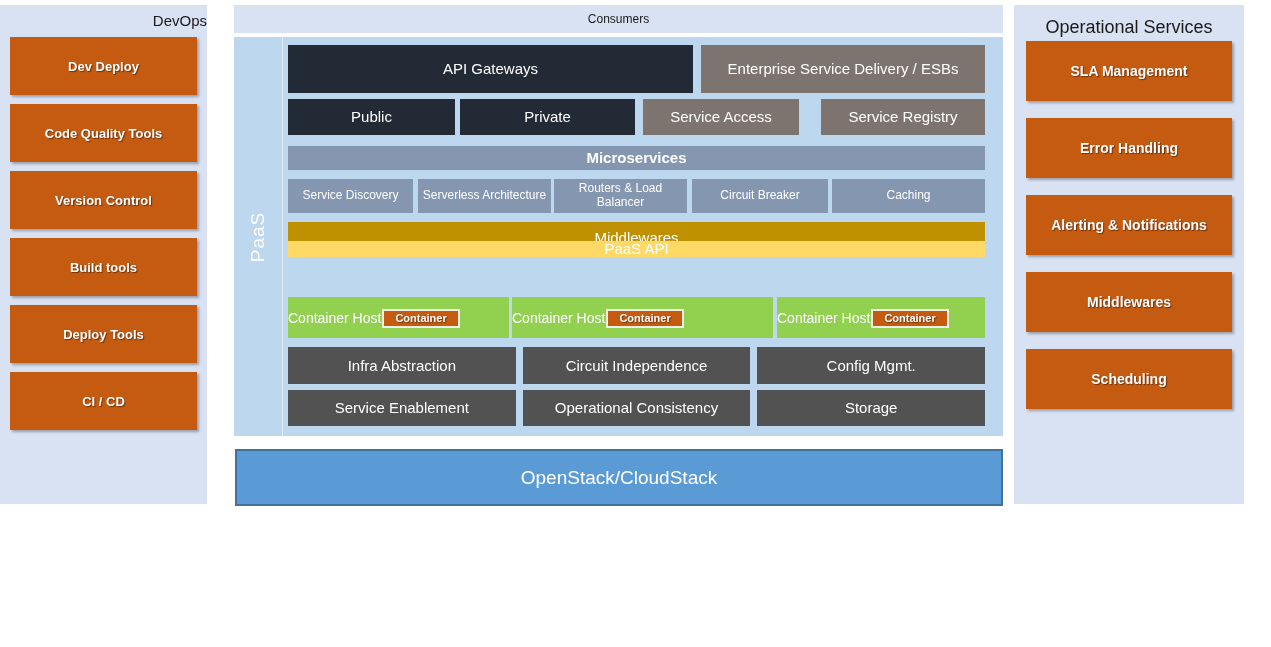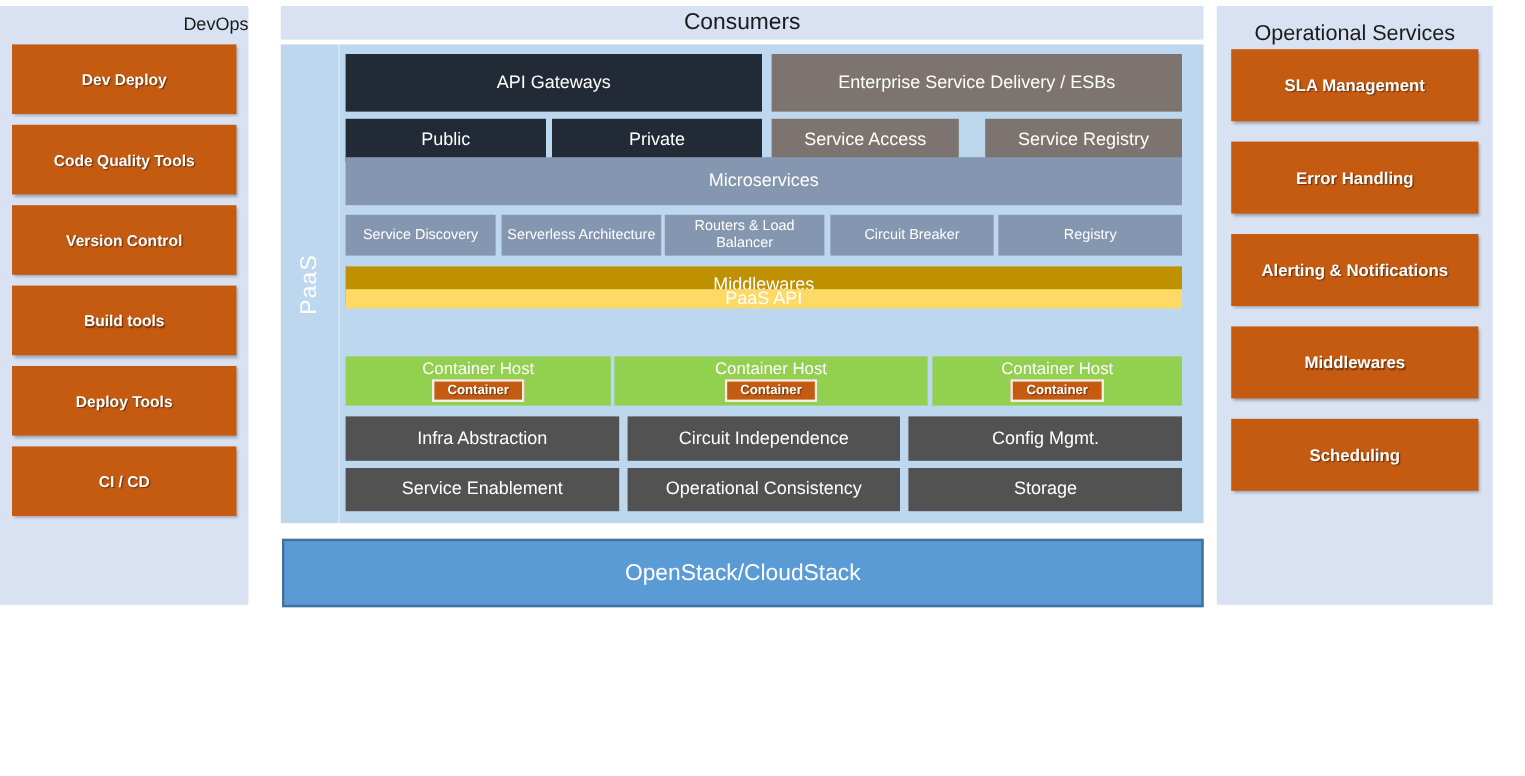--- a/index.html
+++ b/index.html
@@ -20,67 +20,67 @@
   .obox { background:#c55a11; color:#fff; font-weight:bold; display:flex;
           align-items:center; justify-content:center; text-align:center;
           text-shadow:1px 1px 1px rgba(0,0,0,0.45);
           box-shadow:1.5px 2px 2.5px rgba(0,0,0,0.3); }
   .panel.left  .obox { height:58px; font-size:13px; }
   .panel.right .obox { height:60px; font-size:14px; }
 
   
   .consumers { position:absolute; left:234px; top:5px; width:769px; height:28px;
                background:#d9e2f3; display:flex; align-items:center;
-               justify-content:center; font-size:19px; color:#1a1a1a; }
+               justify-content:center; font-size:12px; color:#1a1a1a; }
 
   
   .paas-panel { position:absolute; left:234px; top:37px; width:769px; height:399px;
                 background:#bdd7ee; }
   .paas-strip { position:absolute; left:0; top:0; bottom:0; width:49px;
                 border-right:1px solid rgba(255,255,255,0.55); }
   .vtext { position:absolute; top:50%; left:50%;
            transform:translate(-50%,-50%) rotate(-90deg);
            color:#ffffff; font-size:19px; letter-spacing:1px; white-space:nowrap; }
   .content { position:absolute; left:54px; top:0; width:697px; height:100%; }
   .row { position:absolute; left:0; width:697px; display:flex; }
   .r1 { top:8px;   height:48px; }
   .r2 { top:62px;  height:36px; }
-  .r3 { top:94px; height:40px; }
+  .r3 { top:109px; height:24px;font-weight:bold; }
   .r4 { top:142px; height:34px; }
   .r5 { top:185px; height:32px; }
   .r6 { top:204px; height:16px; }
   .r7 { top:260px; height:41px; }
   .r8 { top:310px; height:37px; }
   .r9 { top:353px; height:36px; }
 
   .box { display:flex; align-items:center; justify-content:center;
          text-align:center; color:#ffffff; font-size:15px; line-height:1.15; }
   .navy { background:#222a35; }
   .wgray { background:#7d7470; }
   .bgray { background:#8496b0; }
   .gold  { background:#bf9000; }
   .lgold { background:#ffd966; }
   .green { background:#92d050; }
   .dgray { background:#525252; }
   .small { font-size:12px; }
 
   
-  .w-api { width:347px; }           .w-esb { flex:1; margin-left:8px; }
+  .w-api { width:405px; }           .w-esb { flex:1; margin-left:8px; }
   .w-public { width:167px; }        .w-private { width:175px; margin-left:5px; }
   .w-svcacc { width:156px; margin-left:8px; } .w-svcreg { flex:1; margin-left:22px; }
   .w-full { width:697px; }
   .w-sd { width:125px; } .w-sa { width:133px; margin-left:5px; }
   .w-rlb { width:133px; margin-left:3px; } .w-cb { width:136px; margin-left:5px; }
   .w-cache { flex:1; margin-left:4px; }
   .w-ch1 { width:221px; } .w-ch2 { width:261px; margin-left:3px; }
   .w-ch3 { flex:1; margin-left:4px; }
   .r8 .box, .r9 .box { flex:1; }
   .r8 .box + .box, .r9 .box + .box { margin-left:7px; }
 
-  .chost { flex-direction:column; justify-content:flex-start; padding-top:2px;
+  .chost { flex-direction:row; justify-content:flex-start; padding-top:2px;
            font-size:14px; gap:1px; }
   .chip { background:#c55a11; border:2px solid #efefe6; color:#ffffff;
           font-size:11px; font-weight:bold; padding:0 11px; line-height:15px;
           text-shadow:1px 1px 1px rgba(0,0,0,0.4); }
 
   
   .openstack { position:absolute; left:235px; top:449px; width:768px; height:57px;
                background:#5b9bd5; border:2px solid #41719c; color:#ffffff;
                font-size:19px; display:flex; align-items:center;
                justify-content:center; }
@@ -126,21 +126,21 @@
 
       <div class="row r3">
         <div class="box bgray w-full">Microservices</div>
       </div>
 
       <div class="row r4">
         <div class="box bgray small w-sd">Service Discovery</div>
         <div class="box bgray small w-sa">Serverless Architecture</div>
         <div class="box bgray small w-rlb">Routers &amp; Load Balancer</div>
         <div class="box bgray small w-cb">Circuit Breaker</div>
-        <div class="box bgray small w-cache">Registry</div>
+        <div class="box bgray small w-cache">Caching</div>
       </div>
 
       <div class="row r5">
         <div class="box gold w-full">Middlewares</div>
       </div>
 
       <div class="row r6">
         <div class="box lgold w-full">PaaS API</div>
       </div>
 

